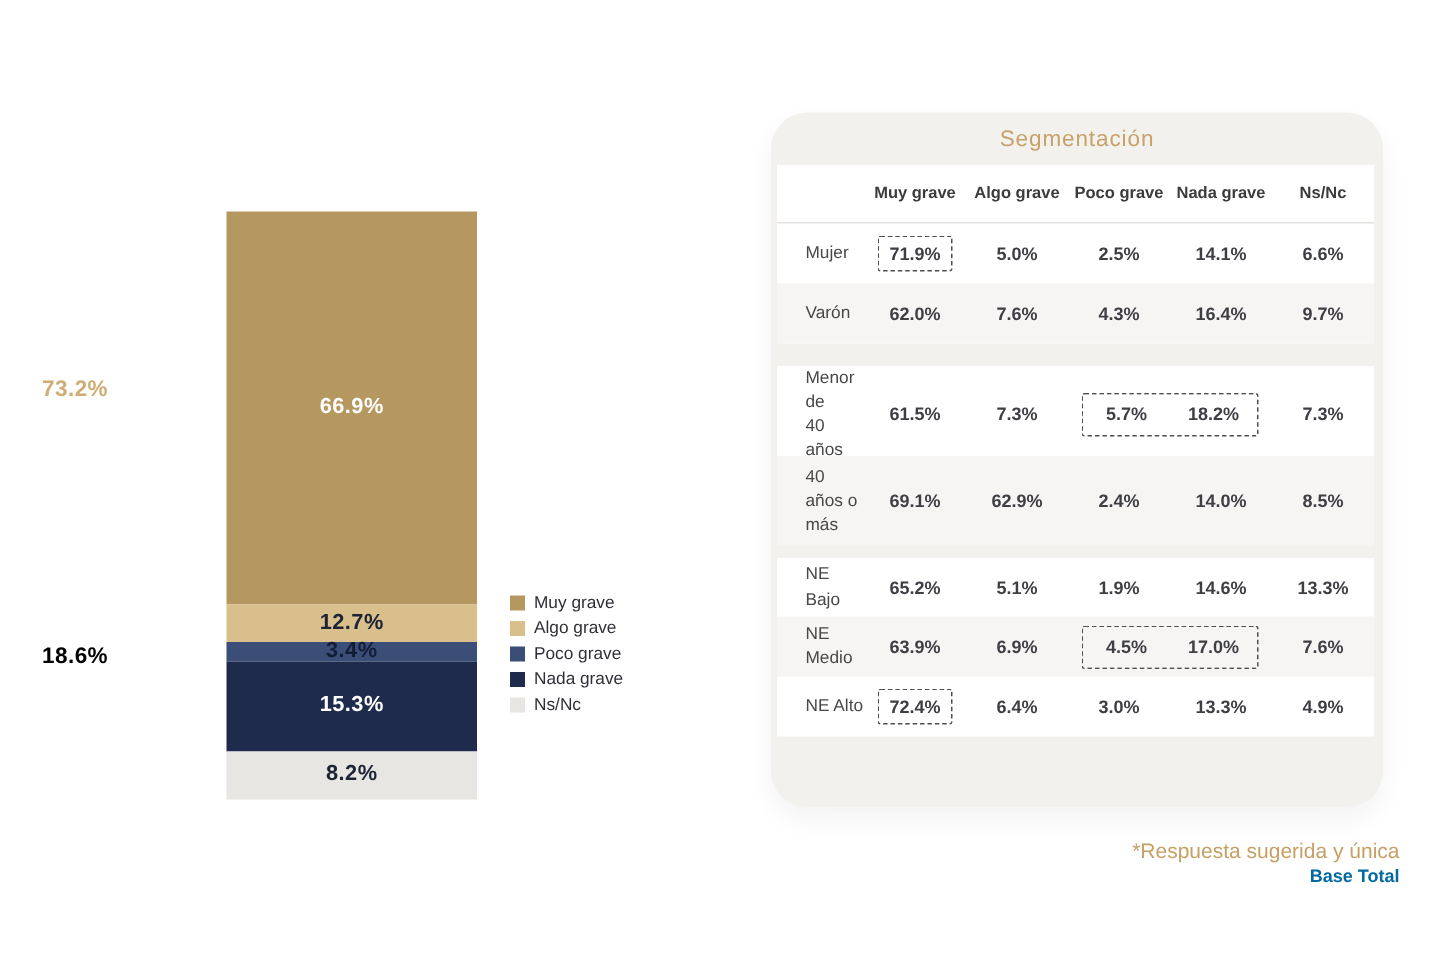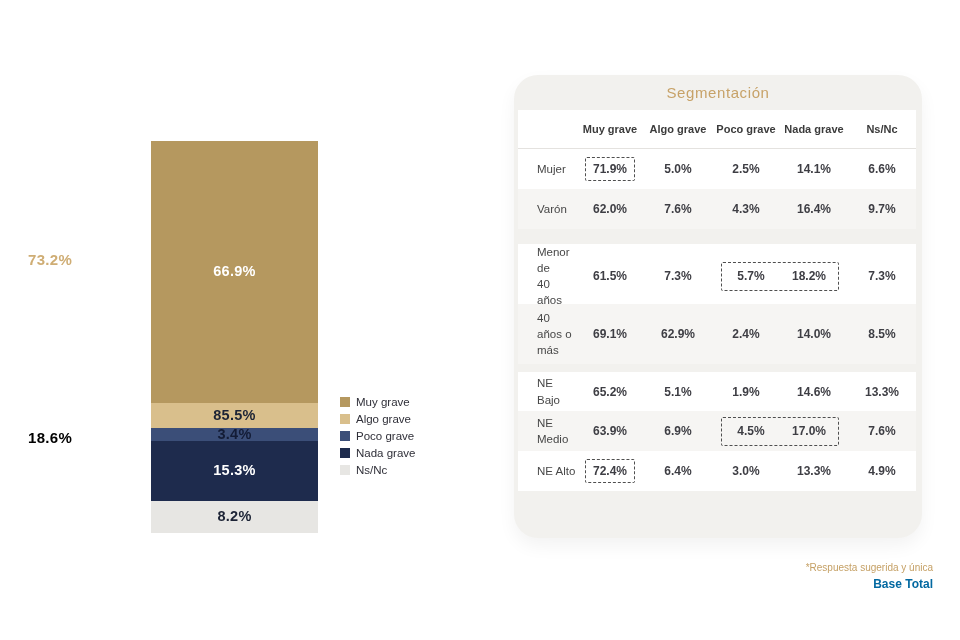--- a/index.html
+++ b/index.html
@@ -60,37 +60,37 @@
     display:inline-block;border:1.5px dashed #4f4f4f;border-radius:2px;
     padding:4px 7px;
   }
   .span-box{
     grid-column:4 / 6;border:1.5px dashed #4f4f4f;border-radius:2px;
     height:27px;margin:0 9px;display:flex;align-items:center;
   }
   .span-box .cell{flex:1;}
   
   .footer{position:absolute;right:27px;top:559px;text-align:right;}
-  .footer-note{font-size:10px;font-weight:500;color:#c5a065;line-height:17px;}
+  .footer-note{font-size:14px;font-weight:500;color:#c5a065;line-height:17px;}
   .footer-base{font-size:12px;font-weight:700;color:#0369a1;line-height:17px;}
 </style>
 </head>
 <body>
 
 <div class="stage">
 
   <div class="annot annot-top">73.2%</div>
   <div class="annot annot-bottom">18.6%</div>
 
   <div class="bar">
     <div class="seg" style="flex-grow: 66.9; background-color: rgb(181, 152, 95);">
       <span class="seg-label" style="color: rgb(255, 255, 255);">66.9%</span>
     </div>
     <div class="seg" style="flex-grow: 6.3; background-color: rgb(217, 191, 140);">
-      <span class="seg-label" style="color: rgb(28, 35, 53);">85.5%</span>
+      <span class="seg-label" style="color: rgb(28, 35, 53);">12.7%</span>
     </div>
     <div class="seg" style="flex-grow: 3.4; background-color: rgb(59, 78, 120); align-items: flex-end;">
       <span class="seg-label" style="color: rgb(19, 28, 54);">3.4%</span>
     </div>
     <div class="seg" style="flex-grow: 15.3; background-color: rgb(30, 43, 77);">
       <span class="seg-label" style="color: rgb(255, 255, 255);">15.3%</span>
     </div>
     <div class="seg" style="flex-grow: 8.2; background-color: rgb(231, 230, 227);">
       <span class="seg-label" style="color: rgb(28, 35, 53);">8.2%</span>
     </div>

